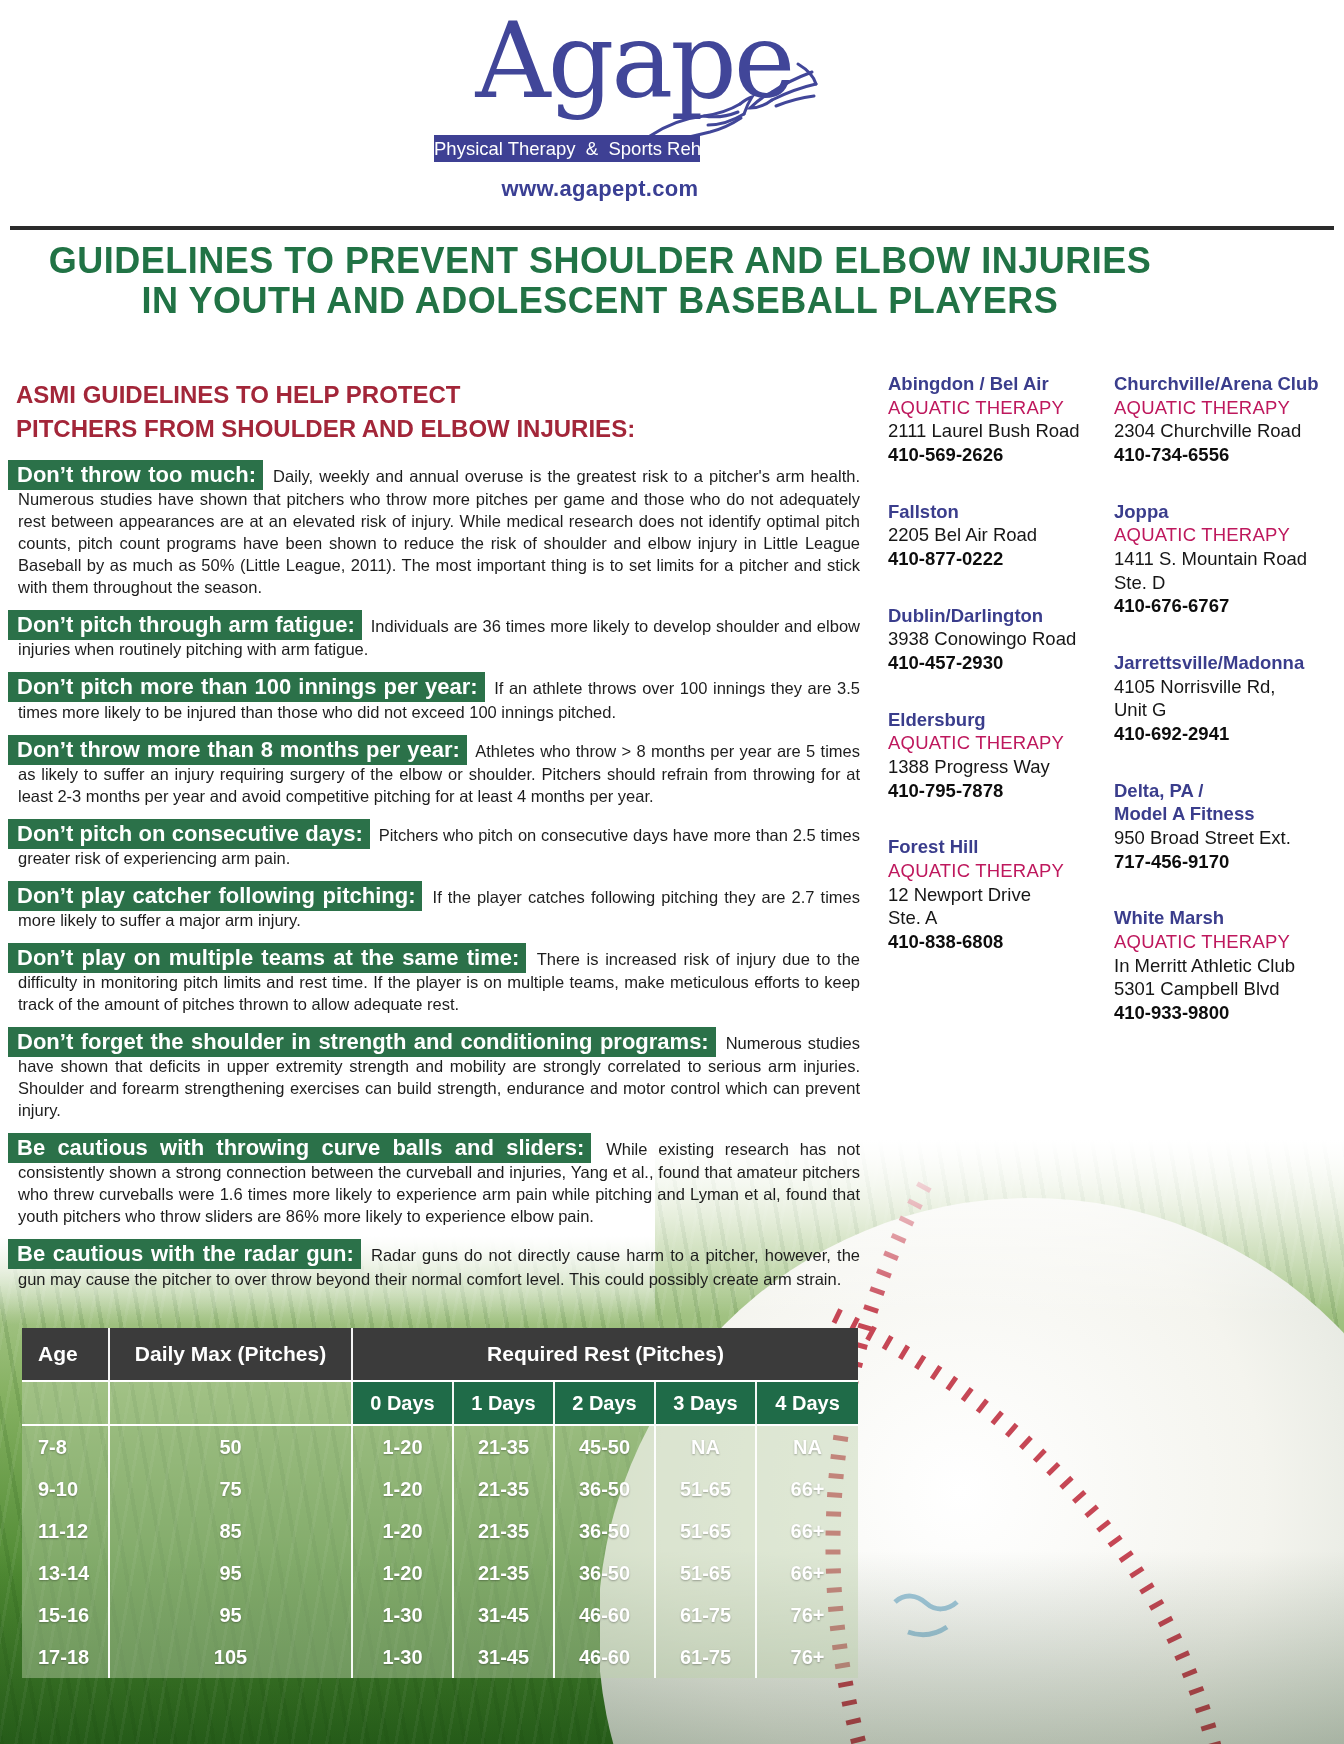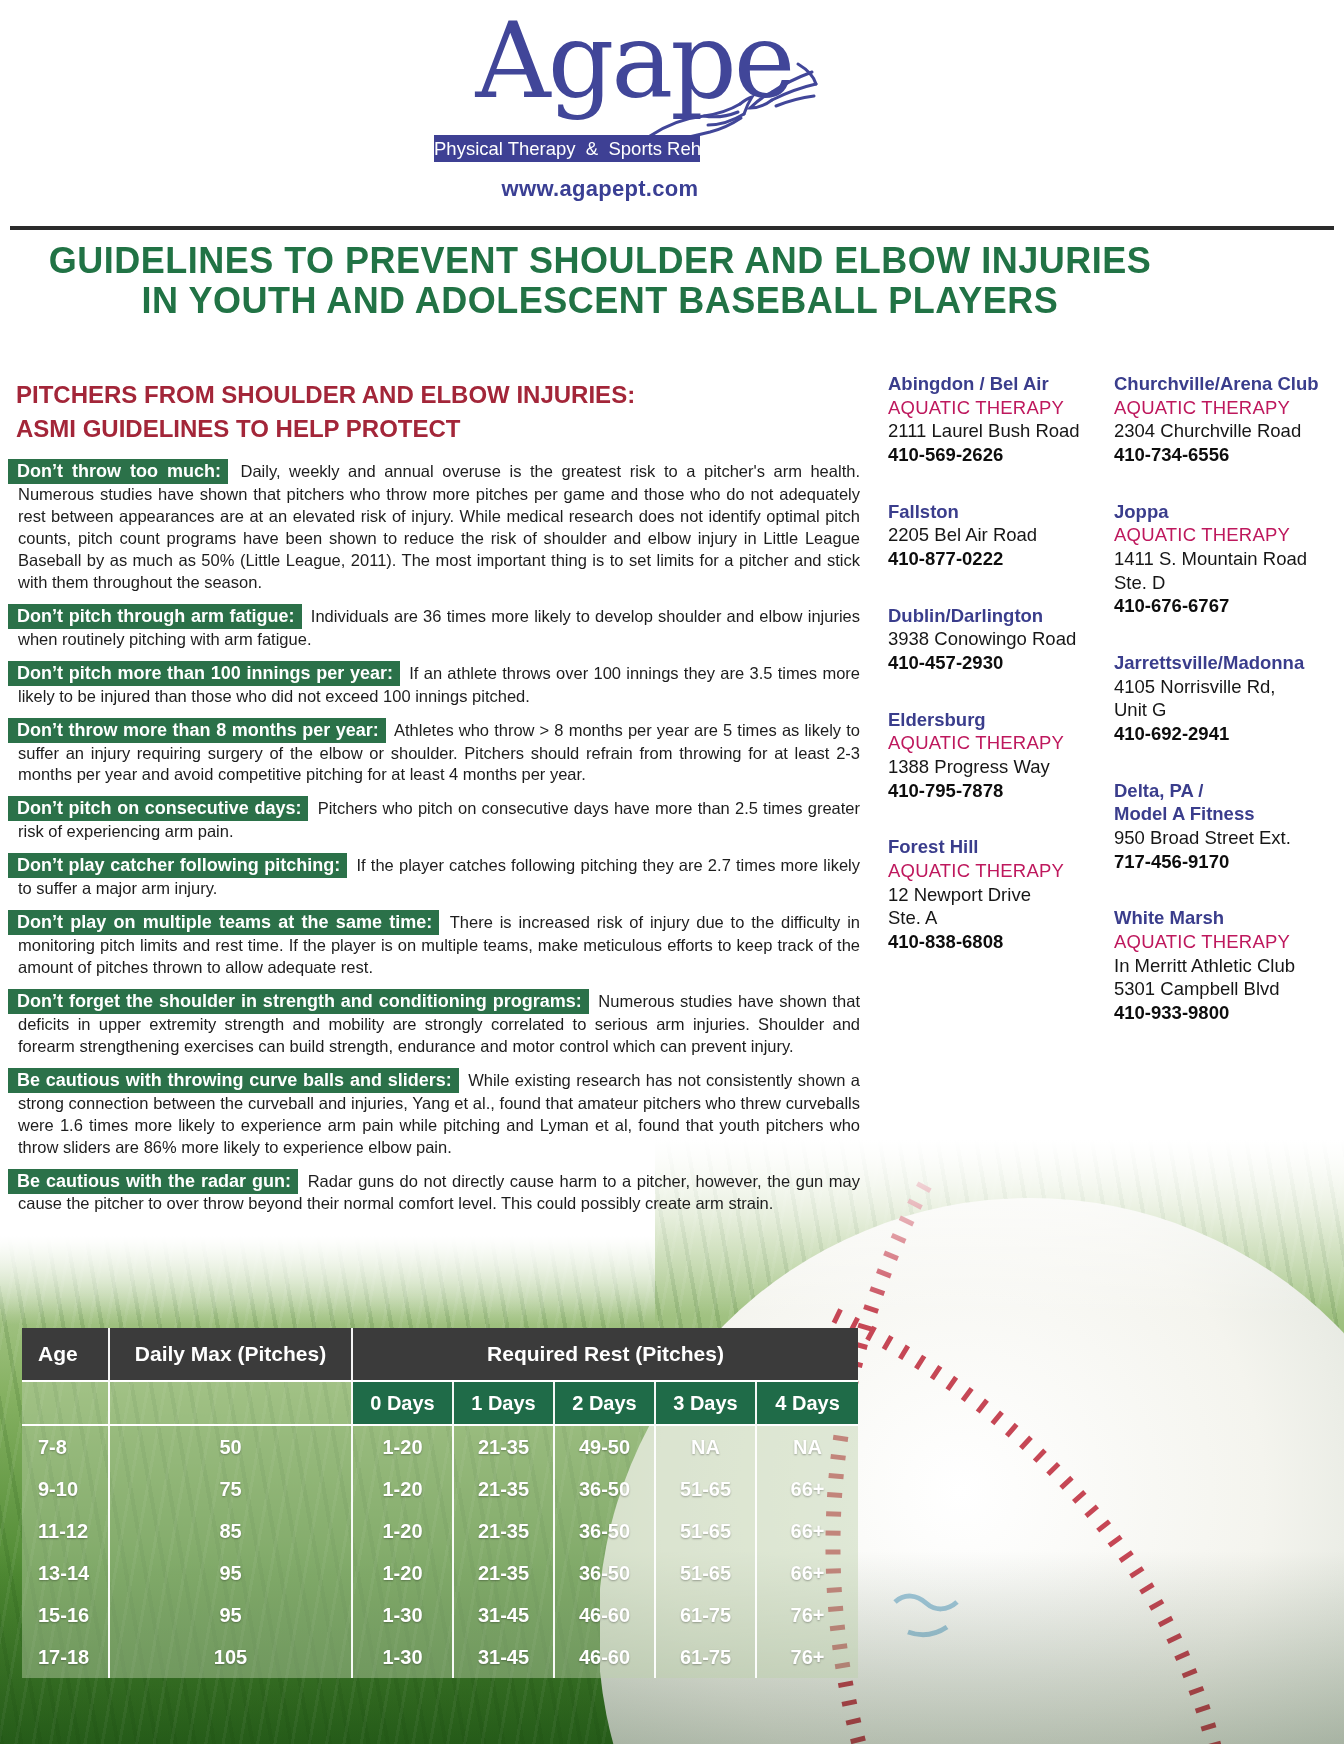--- a/index.html
+++ b/index.html
@@ -36,21 +36,21 @@
   .left-col{position:absolute; left:8px; top:378px; width:852px; z-index:3;}
   .intro-heading{
     color:#A32639; font-size:24px; font-weight:bold; line-height:1.4;
     margin:0 0 15px 8px;
   }
   .guideline{
     margin:0 0 11px 0; padding-left:10px; font-size:16.5px; line-height:1.33;
     text-align:justify; color:#1d1d1d;
   }
   .glabel{
-    background:#2B7149; color:#fff; font-weight:bold; font-size:18px;
+    background:#2B7149; color:#fff; font-weight:bold; font-size:22px;
     padding:2px 7px 3px 9px; margin-left:-10px; margin-right:4px;
     -webkit-box-decoration-break:clone; box-decoration-break:clone;
   }
 
   
   .right-col{position:absolute; left:888px; top:356px; width:436px; z-index:3;}
   .callout{
     background:#A52C3B; color:#fff; border-radius:10px;
     width:434px; height:262px; box-sizing:border-box;
     padding:42px 36px 0 40px; font-size:21.5px; line-height:1.68;
@@ -156,22 +156,22 @@
         <path d="M295,442 c10,-9 22,-7 31,1 c9,8 21,8 31,-1"></path>
         <path d="M308,472 c14,5 27,3 39,-5"></path>
       </g>
     </svg>
     <div class="fade-top"></div>
     <div class="fade-left"></div>
   </div>
 
   <section class="left-col">
     <h2 class="intro-heading">
+      <div>ASMI GUIDELINES TO HELP PROTECT</div>
       <div>PITCHERS FROM SHOULDER AND ELBOW INJURIES:</div>
-      <div>ASMI GUIDELINES TO HELP PROTECT</div>
     </h2>
     <div>
         <p class="guideline"><span class="glabel">Don’t throw too much:</span><span class="gtext"> Daily, weekly and annual overuse is the greatest risk to a pitcher's arm health. Numerous studies have shown that pitchers who throw more pitches per game and those who do not adequately rest between appearances are at an elevated risk of injury. While medical research does not identify optimal pitch counts, pitch count programs have been shown to reduce the risk of shoulder and elbow injury in Little League Baseball by as much as 50% (Little League, 2011). The most important thing is to set limits for a pitcher and stick with them throughout the season.</span></p>
         <p class="guideline"><span class="glabel">Don’t pitch through arm fatigue:</span><span class="gtext"> Individuals are 36 times more likely to develop shoulder and elbow injuries when routinely pitching with arm fatigue.</span></p>
         <p class="guideline"><span class="glabel">Don’t pitch more than 100 innings per year:</span><span class="gtext"> If an athlete throws over 100 innings they are 3.5 times more likely to be injured than those who did not exceed 100 innings pitched.</span></p>
         <p class="guideline"><span class="glabel">Don’t throw more than 8 months per year:</span><span class="gtext"> Athletes who throw &gt; 8 months per year are 5 times as likely to suffer an injury requiring surgery of the elbow or shoulder. Pitchers should refrain from throwing for at least 2-3 months per year and avoid competitive pitching for at least 4 months per year.</span></p>
         <p class="guideline"><span class="glabel">Don’t pitch on consecutive days:</span><span class="gtext"> Pitchers who pitch on consecutive days have more than 2.5 times greater risk of experiencing arm pain.</span></p>
         <p class="guideline"><span class="glabel">Don’t play catcher following pitching:</span><span class="gtext"> If the player catches following pitching they are 2.7 times more likely to suffer a major arm injury.</span></p>
         <p class="guideline"><span class="glabel">Don’t play on multiple teams at the same time:</span><span class="gtext"> There is increased risk of injury due to the difficulty in monitoring pitch limits and rest time. If the player is on multiple teams, make meticulous efforts to keep track of the amount of pitches thrown to allow adequate rest.</span></p>
         <p class="guideline"><span class="glabel">Don’t forget the shoulder in strength and conditioning programs:</span><span class="gtext"> Numerous studies have shown that deficits in upper extremity strength and mobility are strongly correlated to serious arm injuries. Shoulder and forearm strengthening exercises can build strength, endurance and motor control which can prevent injury.</span></p>
@@ -275,21 +275,21 @@
         <th class="day">3 Days</th>
         <th class="day last">4 Days</th>
       </tr>
     </thead>
     <tbody>
         <tr>
           <td class="col-age">7-8</td>
           <td>50</td>
           <td>1-20</td>
           <td>21-35</td>
-          <td>49-50</td>
+          <td>45-50</td>
           <td>NA</td>
           <td class="last">NA</td>
         </tr>
         <tr>
           <td class="col-age">9-10</td>
           <td>75</td>
           <td>1-20</td>
           <td>21-35</td>
           <td>36-50</td>
           <td>51-65</td>

